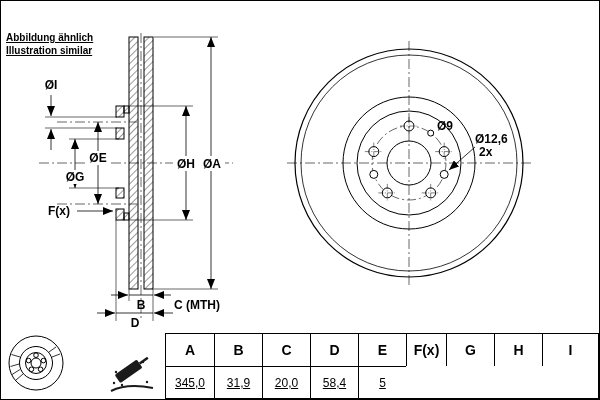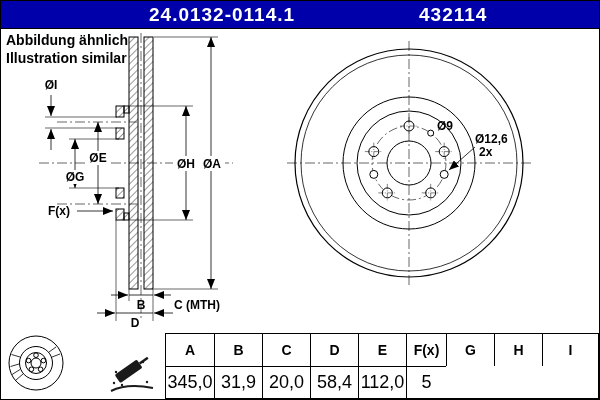--- a/index.html
+++ b/index.html
@@ -7,48 +7,44 @@
     position:relative;width:600px;height:400px;background:#fff;
     border:1px solid #000;box-sizing:border-box;overflow:hidden;
     font-family:"Liberation Sans","DejaVu Sans",sans-serif;color:#000;
   }
   
   .hdr{position:absolute;left:0;top:0;width:100%;height:28px;background:#0000AA;border-bottom:1px solid #000;box-sizing:border-box;}
   .hdr span{position:absolute;top:50%;transform:translateY(-50%);color:#fff;font-size:19px;font-weight:bold;letter-spacing:1px;white-space:nowrap;}
   .pn{left:148px;}
   .rn{left:418px;}
   
-  .note{position:absolute;left:5px;top:31px;font-size:14px;font-weight:bold;line-height:1.25;}
+  .note{position:absolute;left:5px;top:31px;font-size:10px;font-weight:bold;line-height:1.25;text-decoration:underline;}
   
   .drawing{position:absolute;left:0;top:28px;width:600px;height:302px;}
   
   .tbl{
     position:absolute;left:164px;top:332px;
     display:grid;grid-template-columns:48px 48px 48px 48px 48px 40px 48px 48px 56px;
     grid-auto-rows:32px;border:1px solid #000;background:#fff;
   }
   .cell{display:flex;align-items:center;justify-content:center;border-left:1px solid #000;border-top:1px solid #000;white-space:nowrap;}
   .cell:nth-child(9n+1){border-left:none;}
   .cell:nth-child(-n+9){border-top:none;}
   .th{font-size:14px;font-weight:bold;}
-  .td{font-size:18px;}
+  .td{font-size:12px;text-decoration:underline;}
   
   .disc-ico{position:absolute;left:6px;top:333px;}
   .coat-ico{position:absolute;left:106px;top:352px;}
   svg text{font-family:"Liberation Sans","DejaVu Sans",sans-serif;}
 </style>
 </head>
 <body>
 
 <div class="page">
 
-  <div class="hdr">
-    <span class="pn">24.0132-0114.1</span>
-    <span class="rn">432114</span>
-  </div>
 
   <div class="note">
     <div>Abbildung ähnlich</div>
     <div>Illustration similar</div>
   </div>
 
   <svg class="drawing" viewBox="0 0 600 302">
     <defs>
       <pattern id="hatch" width="5" height="5" patternUnits="userSpaceOnUse" patternTransform="rotate(45)">
         <line x1="0" y1="0" x2="0" y2="5" stroke="#000" stroke-width="0.8"></line>
@@ -223,17 +219,16 @@
     <div class="cell th">D</div>
     <div class="cell th">E</div>
     <div class="cell th">F(x)</div>
     <div class="cell th">G</div>
     <div class="cell th">H</div>
     <div class="cell th">I</div>
     <div class="cell td">345,0</div>
     <div class="cell td">31,9</div>
     <div class="cell td">20,0</div>
     <div class="cell td">58,4</div>
-    <div class="cell td">112,0</div>
     <div class="cell td">5</div>
   </div>
 
 </div>
 
 </body></html>

